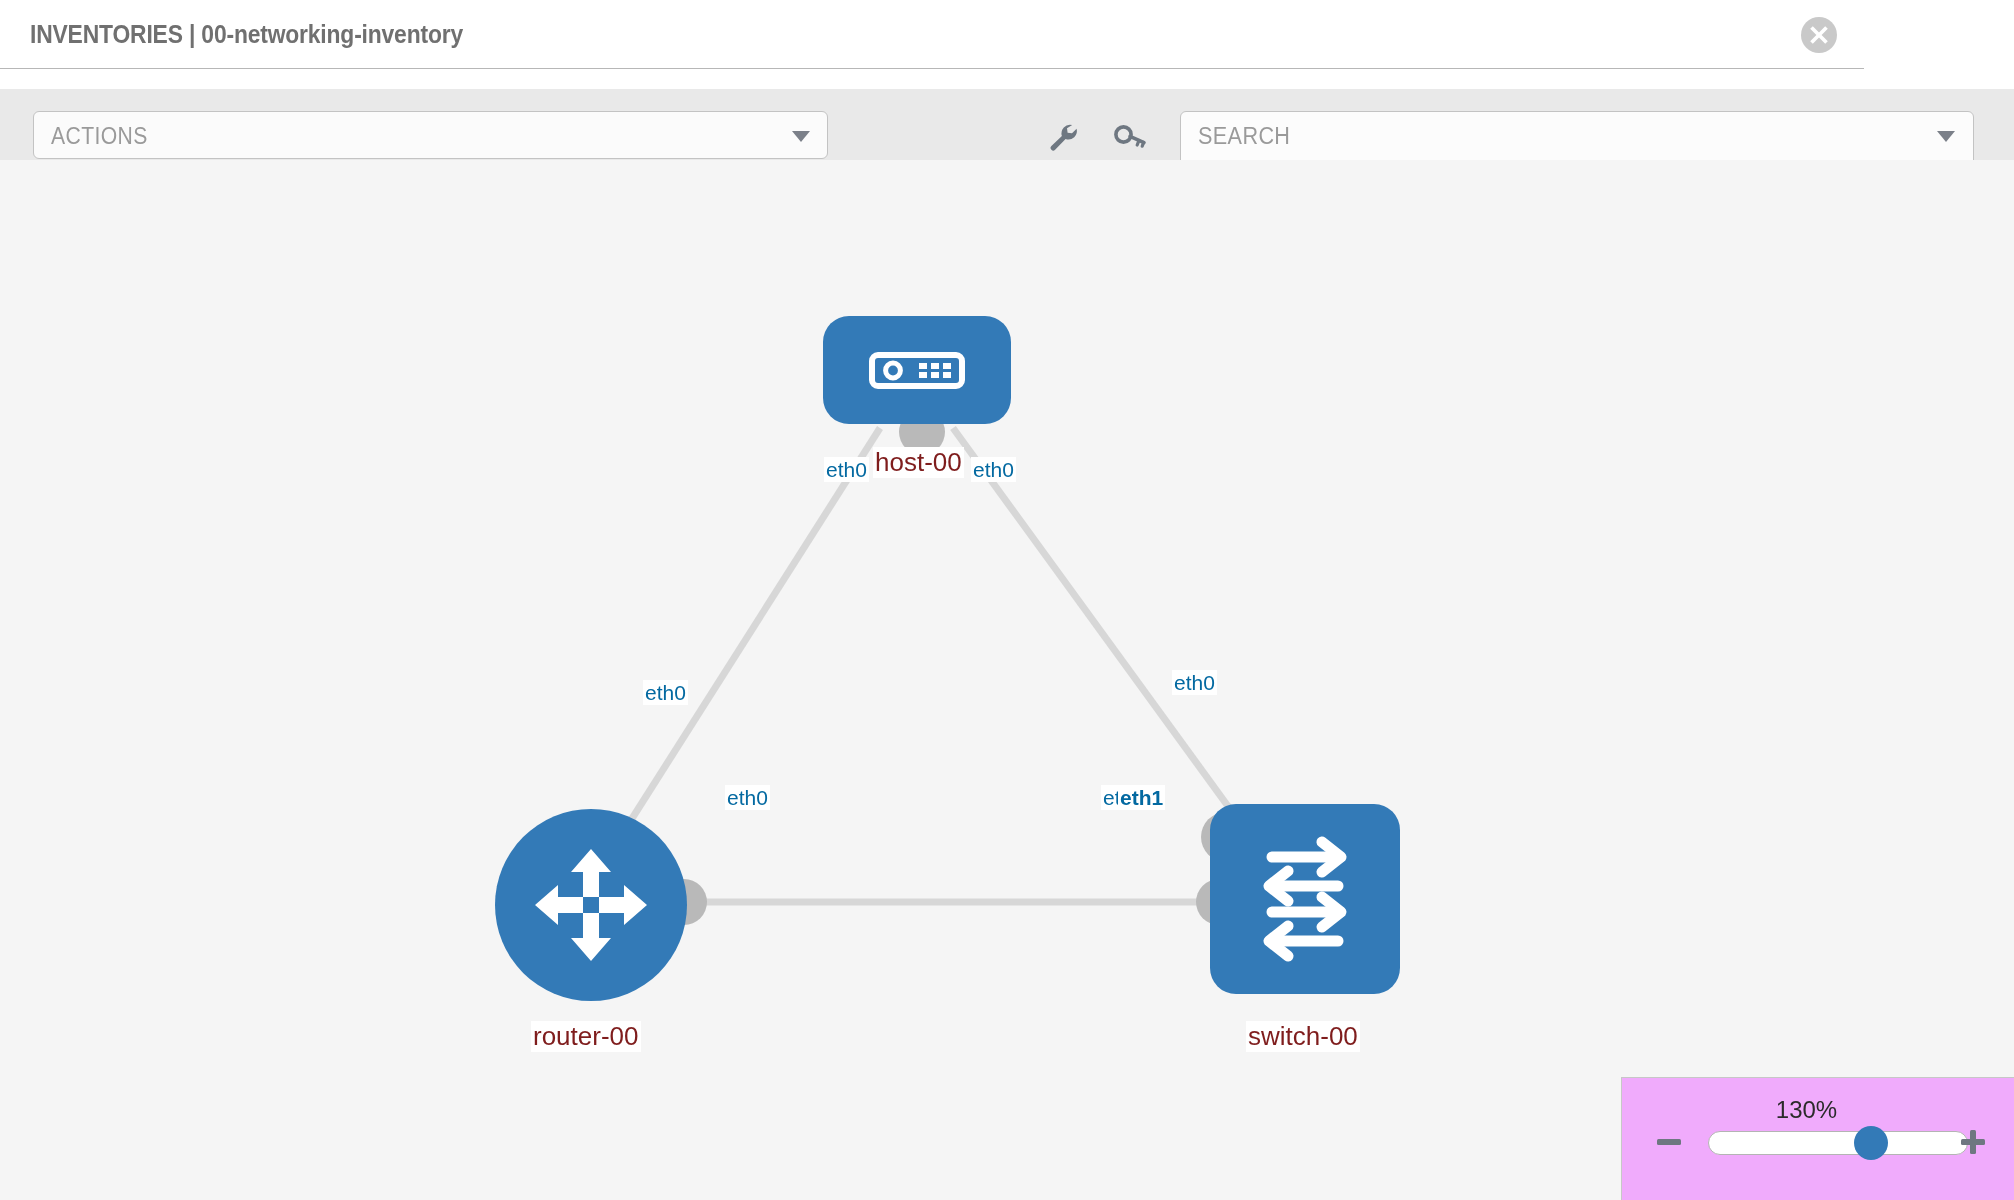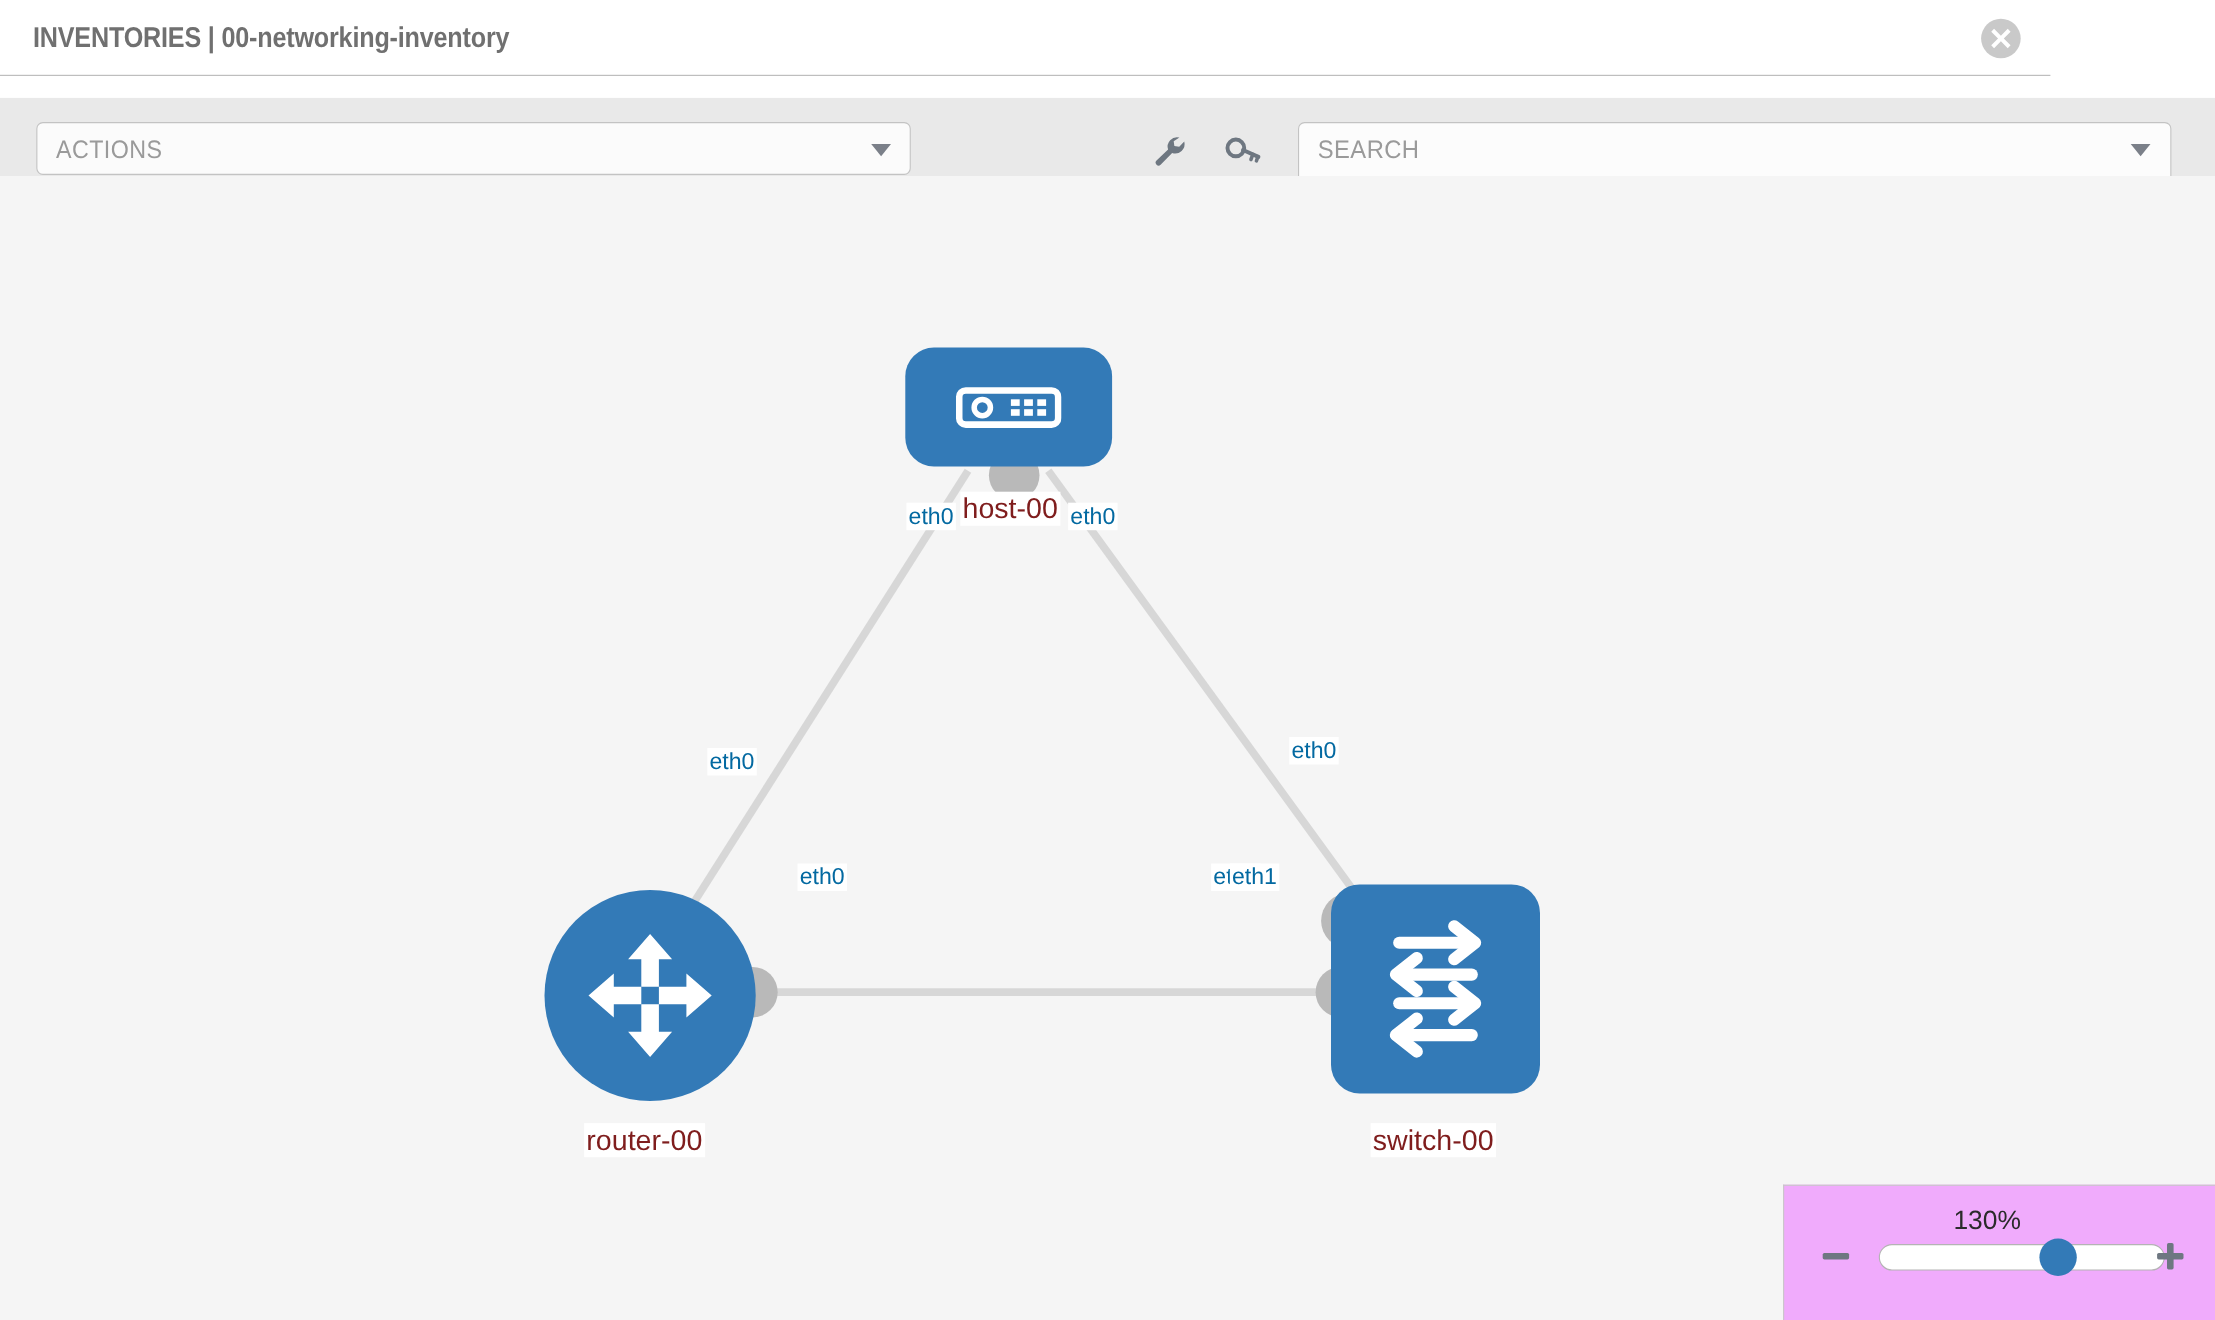--- a/index.html
+++ b/index.html
@@ -189,21 +189,21 @@
     white-space: nowrap;
     padding: 0 2px;
     line-height: 1.2;
   }
   .el-host-left   { left: 824px;  top: 297px; }
   .el-host-right  { left: 971px;  top: 297px; }
   .el-router-up   { left: 643px;  top: 520px; }
   .el-switch-up   { left: 1172px; top: 510px; }
   .el-router-mid  { left: 725px;  top: 625px; }
   .el-switch-mid1 { left: 1101px; top: 625px; }
-  .el-switch-mid2 { left: 1118px; top: 625px; }
+  .el-switch-mid2 { left: 1118px; top: 625px; font-weight: bold; }
 
   
   .zoom-panel {
     position: absolute;
     left: 1621px;
     top: 1077px;
     width: 393px;
     height: 158px;
     background: #f0abfc;
     border: 1px solid #c7c7c7;

